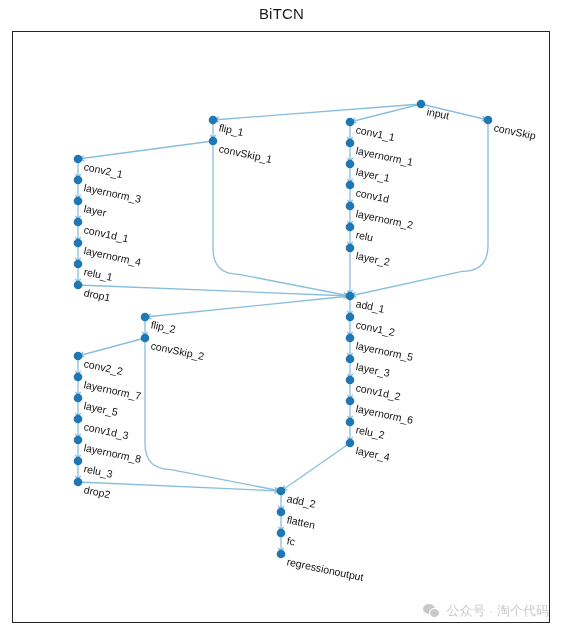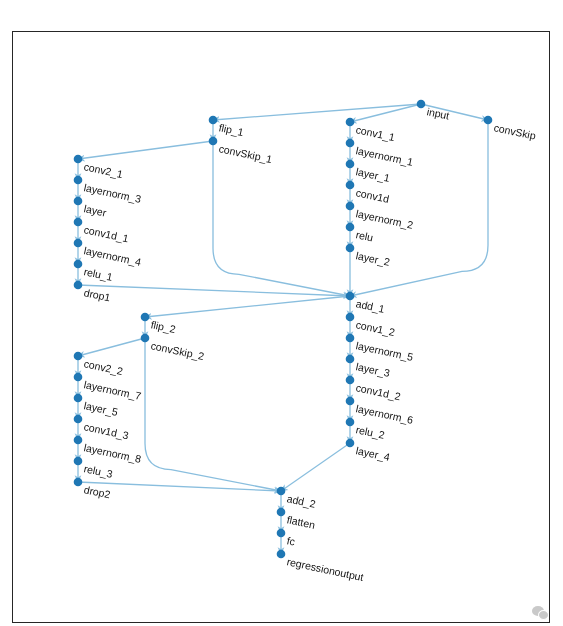--- a/index.html
+++ b/index.html
@@ -90,20 +90,21 @@
     background: #c9c9c9;
     border-radius: 50%;
     border: 1.5px solid #ffffff;
   }
 </style>
 </head>
 <body>
 
 <div id="root">
 
+  <div id="title">BiTCN</div>
 
   <div id="plotframe"></div>
 
   <svg id="graph-svg" viewBox="0 0 563 626" xmlns="http://www.w3.org/2000/svg">
     <defs>
       <marker id="arrowhead" markerWidth="7" markerHeight="7" refX="5.2" refY="3" orient="auto" markerUnits="strokeWidth">
         <path d="M0,0.4 L6,3 L0,5.6 L1.6,3 Z" fill="#89bede"></path>
       </marker>
     </defs>
     <g id="edge-layer">
@@ -234,15 +235,16 @@
       <div class="node-label" style="left: 287px; top: 513px;">flatten</div>
       <div class="node-label" style="left: 287px; top: 534px;">fc</div>
       <div class="node-label" style="left: 287px; top: 555px;">regressionoutput</div>
     </div>
 
   <div id="watermark">
     <span class="wm-icon">
       <span class="b1"></span>
         <span class="b2"></span>
     </span>
+    <span>公众号 · 淘个代码</span>
   </div>
 
 </div>
 
 </body></html>

